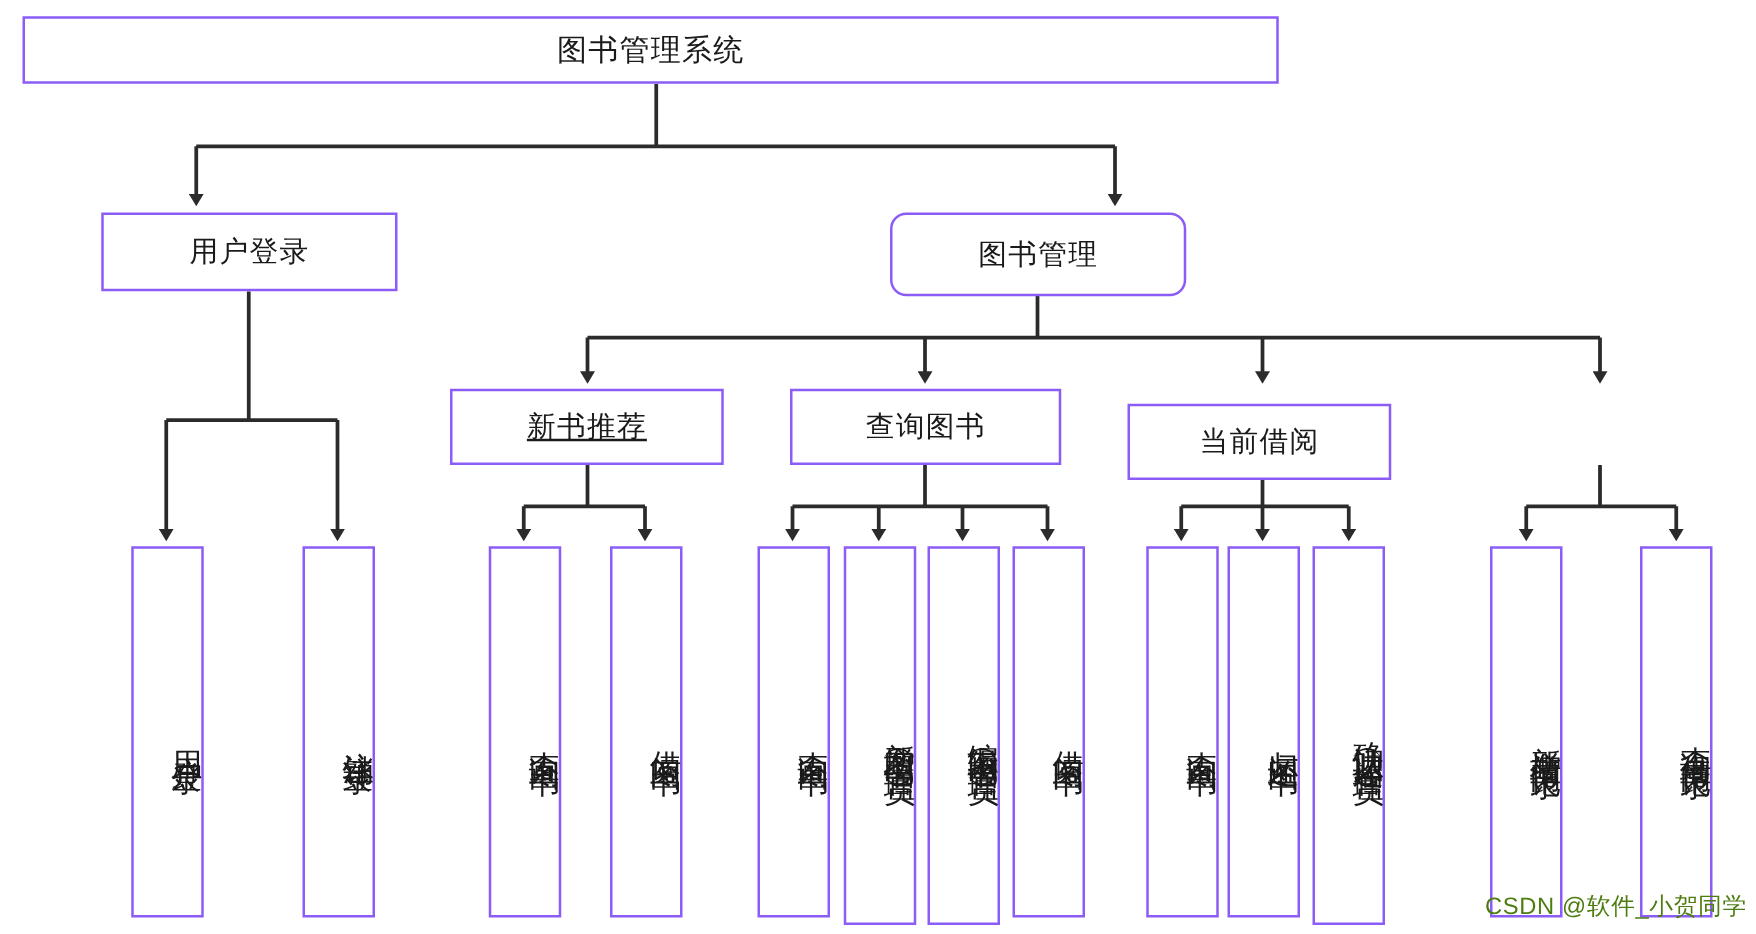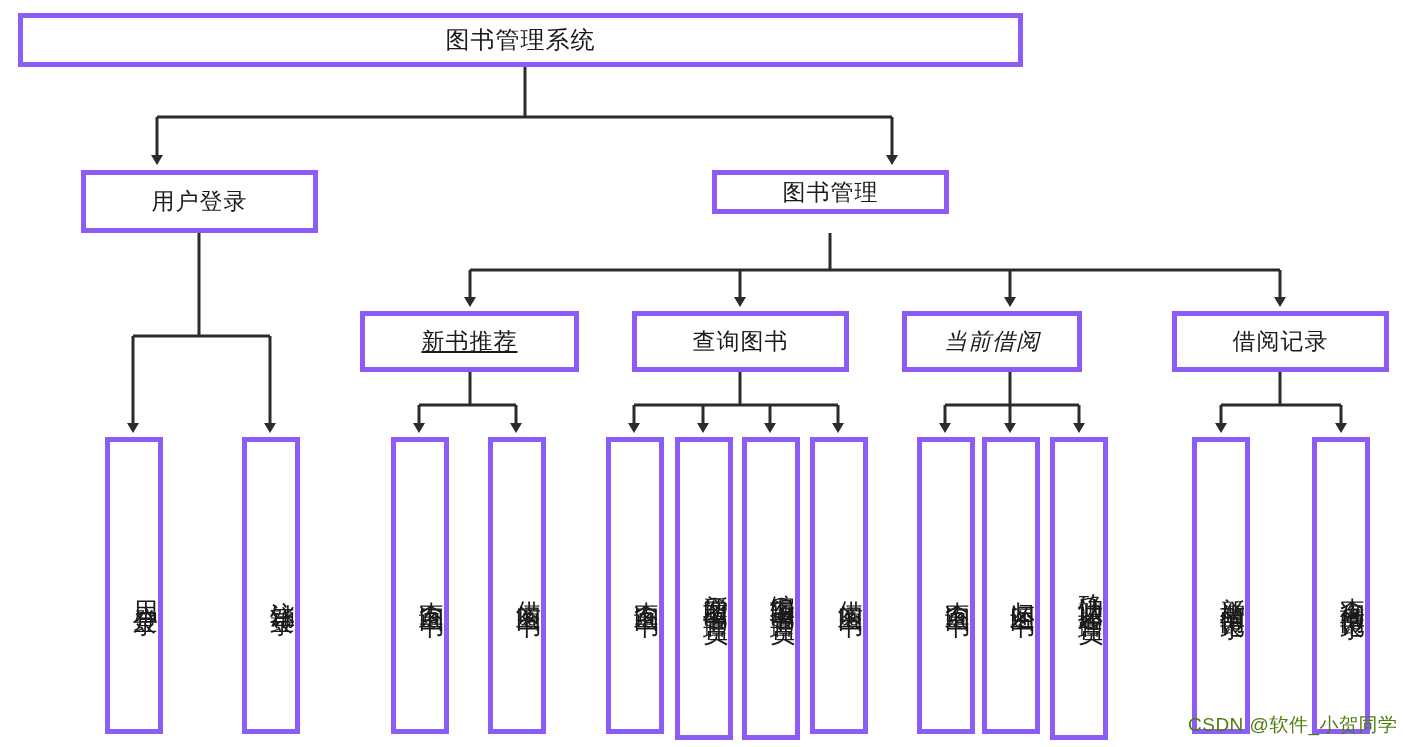--- a/index.html
+++ b/index.html
@@ -13,21 +13,21 @@
   #canvas {
     position: relative;
     width: 1405px;
     height: 747px;
     background: #ffffff;
     overflow: hidden;
   }
   .node {
     position: absolute;
     box-sizing: border-box;
-    border: 5px solid #8b5cf6;
+    border: 2px solid #8b5cf6;
     background: #ffffff;
     display: flex;
     align-items: center;
     justify-content: center;
     color: #1a1a1a;
   }
   .node.h {
     font-size: 23px;
     letter-spacing: 1px;
     white-space: nowrap;
@@ -124,35 +124,32 @@
     </g>
   </svg>
 
   <div class="node h root" style="left:18px; top:13px; width:1005px; height:54px;">
     <span>图书管理系统</span>
   </div>
 
   <div class="node h" style="left:81px; top:170px; width:237px; height:63px;">
     <span>用户登录</span>
   </div>
-  <div class="node h" style="left:712px; top:170px; width:237px; height:44px;">
+  <div class="node h" style="left:712px; top:170px; width:237px; height:67px;border-radius:13px;">
     <span>图书管理</span>
   </div>
 
   <div class="node h" style="left:360px; top:311px; width:219px; height:61px;text-decoration:underline;">
     <span>新书推荐</span>
   </div>
   <div class="node h" style="left:632px; top:311px; width:217px; height:61px;">
     <span>查询图书</span>
   </div>
-  <div class="node h" style="left:902px; top:311px; width:180px; height:61px;font-style:italic;">
+  <div class="node h" style="left:902px; top:323px; width:211px; height:61px;">
     <span>当前借阅</span>
-  </div>
-  <div class="node h" style="left:1172px; top:311px; width:217px; height:61px;">
-    <span>借阅记录</span>
   </div>
 
   <div class="node v" style="left:105px; top:437px; width:58px; height:297px;">
     <span>用户登录</span>
   </div>
   <div class="node v" style="left:242px; top:437px; width:58px; height:297px;">
     <span>注销登录</span>
   </div>
 
   <div class="node v" style="left:391px; top:437px; width:58px; height:297px;">

